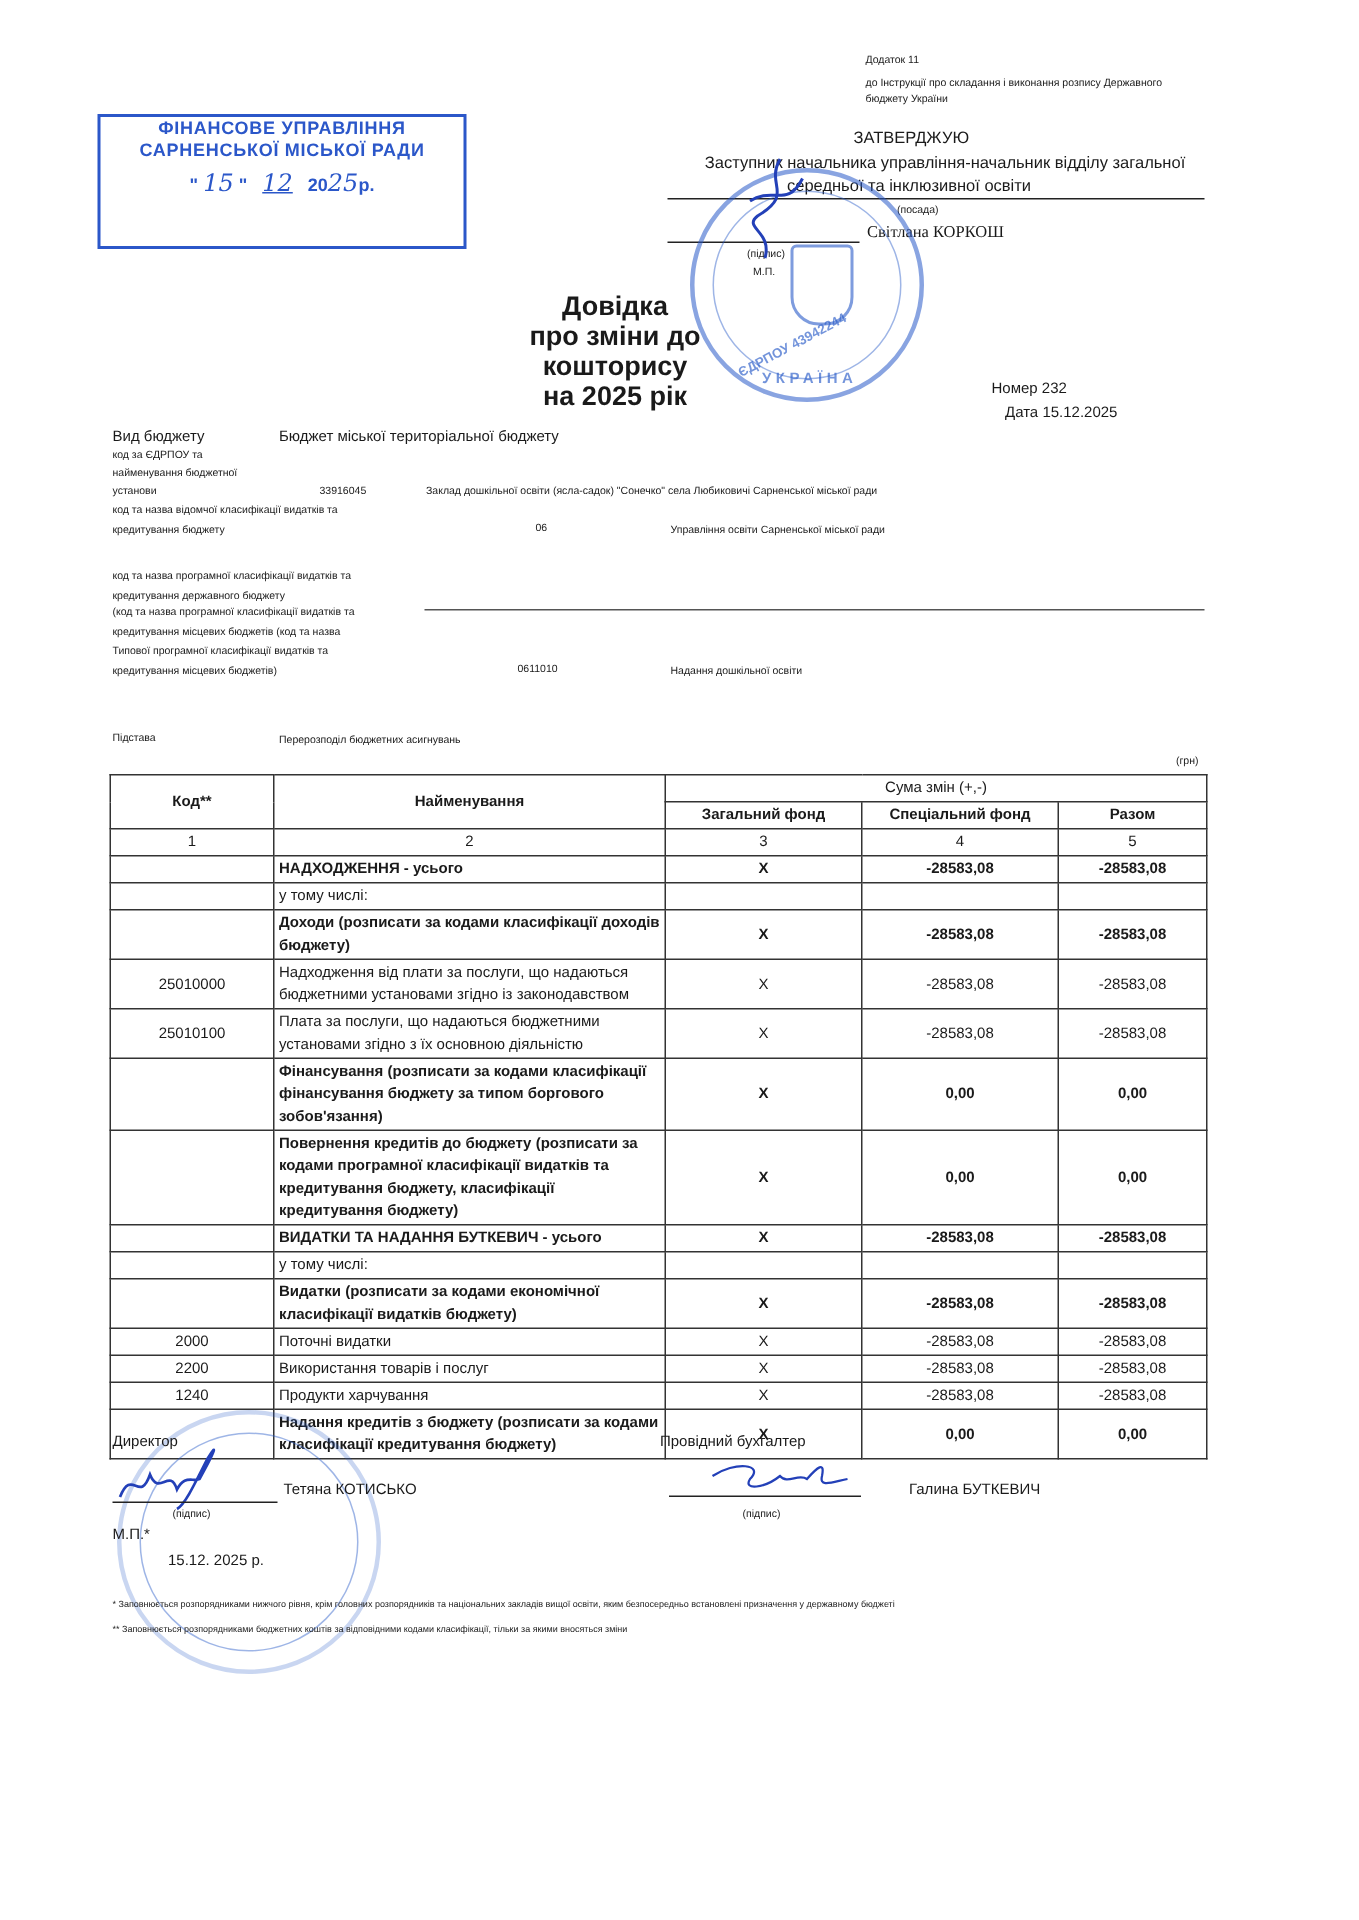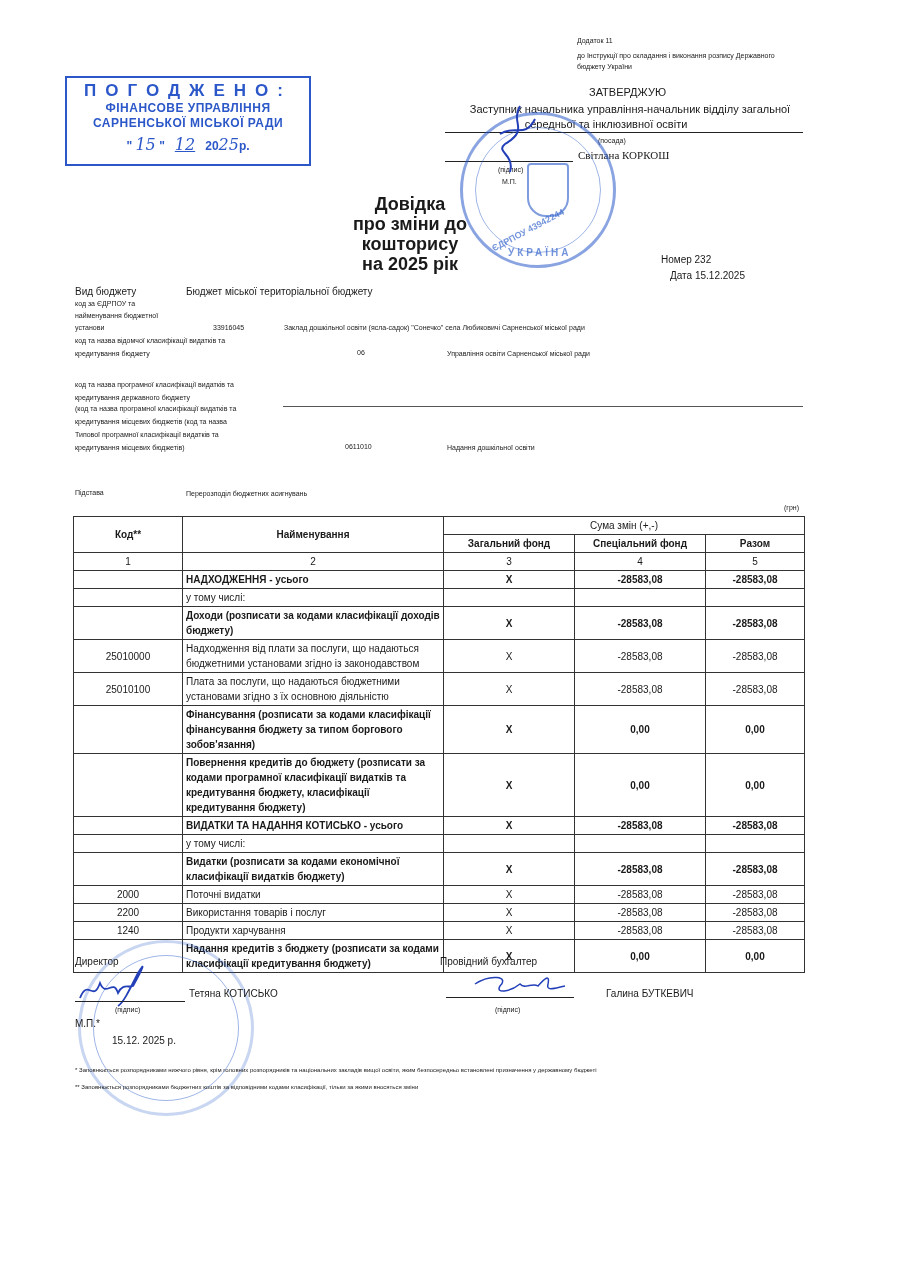--- a/index.html
+++ b/index.html
@@ -35,32 +35,31 @@
   .c { text-align:center; }
   .b { font-weight:bold; }
 </style>
 </head>
 <body>
 
 <div class="abs tiny" style="left:577px;top:37px;">Додаток 11</div>
 <div class="abs tiny" style="left:577px;top:52px;">до Інструкції про складання і виконання розпису Державного</div>
 <div class="abs tiny" style="left:577px;top:63px;">бюджету України</div>
 
-<div class="abs mid" style="left:589px;top:86px;text-align:center;">ЗАТВЕРДЖУЮ</div>
+<div class="abs mid" style="left:569px;top:86px;text-align:center;">ЗАТВЕРДЖУЮ</div>
 <div class="abs mid" style="left:465px;top:103px;width:330px;text-align:center;">Заступник начальника управління-начальник відділу загальної</div>
 <div class="abs mid" style="left:441px;top:118px;width:330px;text-align:center;">середньої та інклюзивної освіти</div>
 <div class="line" style="left:445px;top:132px;width:358px;"></div>
 <div class="abs tiny" style="left:598px;top:137px;">(посада)</div>
 <div class="abs mid" style="left:578px;top:149px;font-family:Liberation Serif, serif;">Світлана КОРКОШ</div>
 <div class="line" style="left:445px;top:161px;width:128px;"></div>
 <div class="abs tiny" style="left:498px;top:166px;">(підпис)</div>
 <div class="abs tiny" style="left:502px;top:178px;">М.П.</div>
 
 <div class="stamp-box">
-  <div class="h">ПОГОДЖЕНО:</div>
   <div class="l">ФІНАНСОВЕ УПРАВЛІННЯ</div>
   <div class="l">САРНЕНСЬКОЇ МІСЬКОЇ РАДИ</div>
   <div class="d">
     " <i>15</i> " &nbsp;
     <i style="text-decoration:underline;">12</i> &nbsp;
     <span>20</span><i>25</i><span>р.</span>
   </div>
 </div>
 
 <div class="seal" style="left:460px;top:112px;width:150px;height:150px;"></div>
@@ -180,21 +179,21 @@
       </tr>
       <tr>
         <td class="c"></td>
         <td class="b">Повернення кредитів до бюджету (розписати за кодами програмної класифікації видатків та кредитування бюджету, класифікації кредитування бюджету)</td>
         <td class="c b">Х</td>
         <td class="c b">0,00</td>
         <td class="c b">0,00</td>
       </tr>
       <tr>
         <td class="c"></td>
-        <td class="b">ВИДАТКИ ТА НАДАННЯ КОТИСЬКО - усього</td>
+        <td class="b">ВИДАТКИ ТА НАДАННЯ БУТКЕВИЧ - усього</td>
         <td class="c b">Х</td>
         <td class="c b">-28583,08</td>
         <td class="c b">-28583,08</td>
       </tr>
       <tr>
         <td class="c"></td>
         <td> у тому числі:</td>
         <td class="c"></td>
         <td class="c"></td>
         <td class="c"></td>

